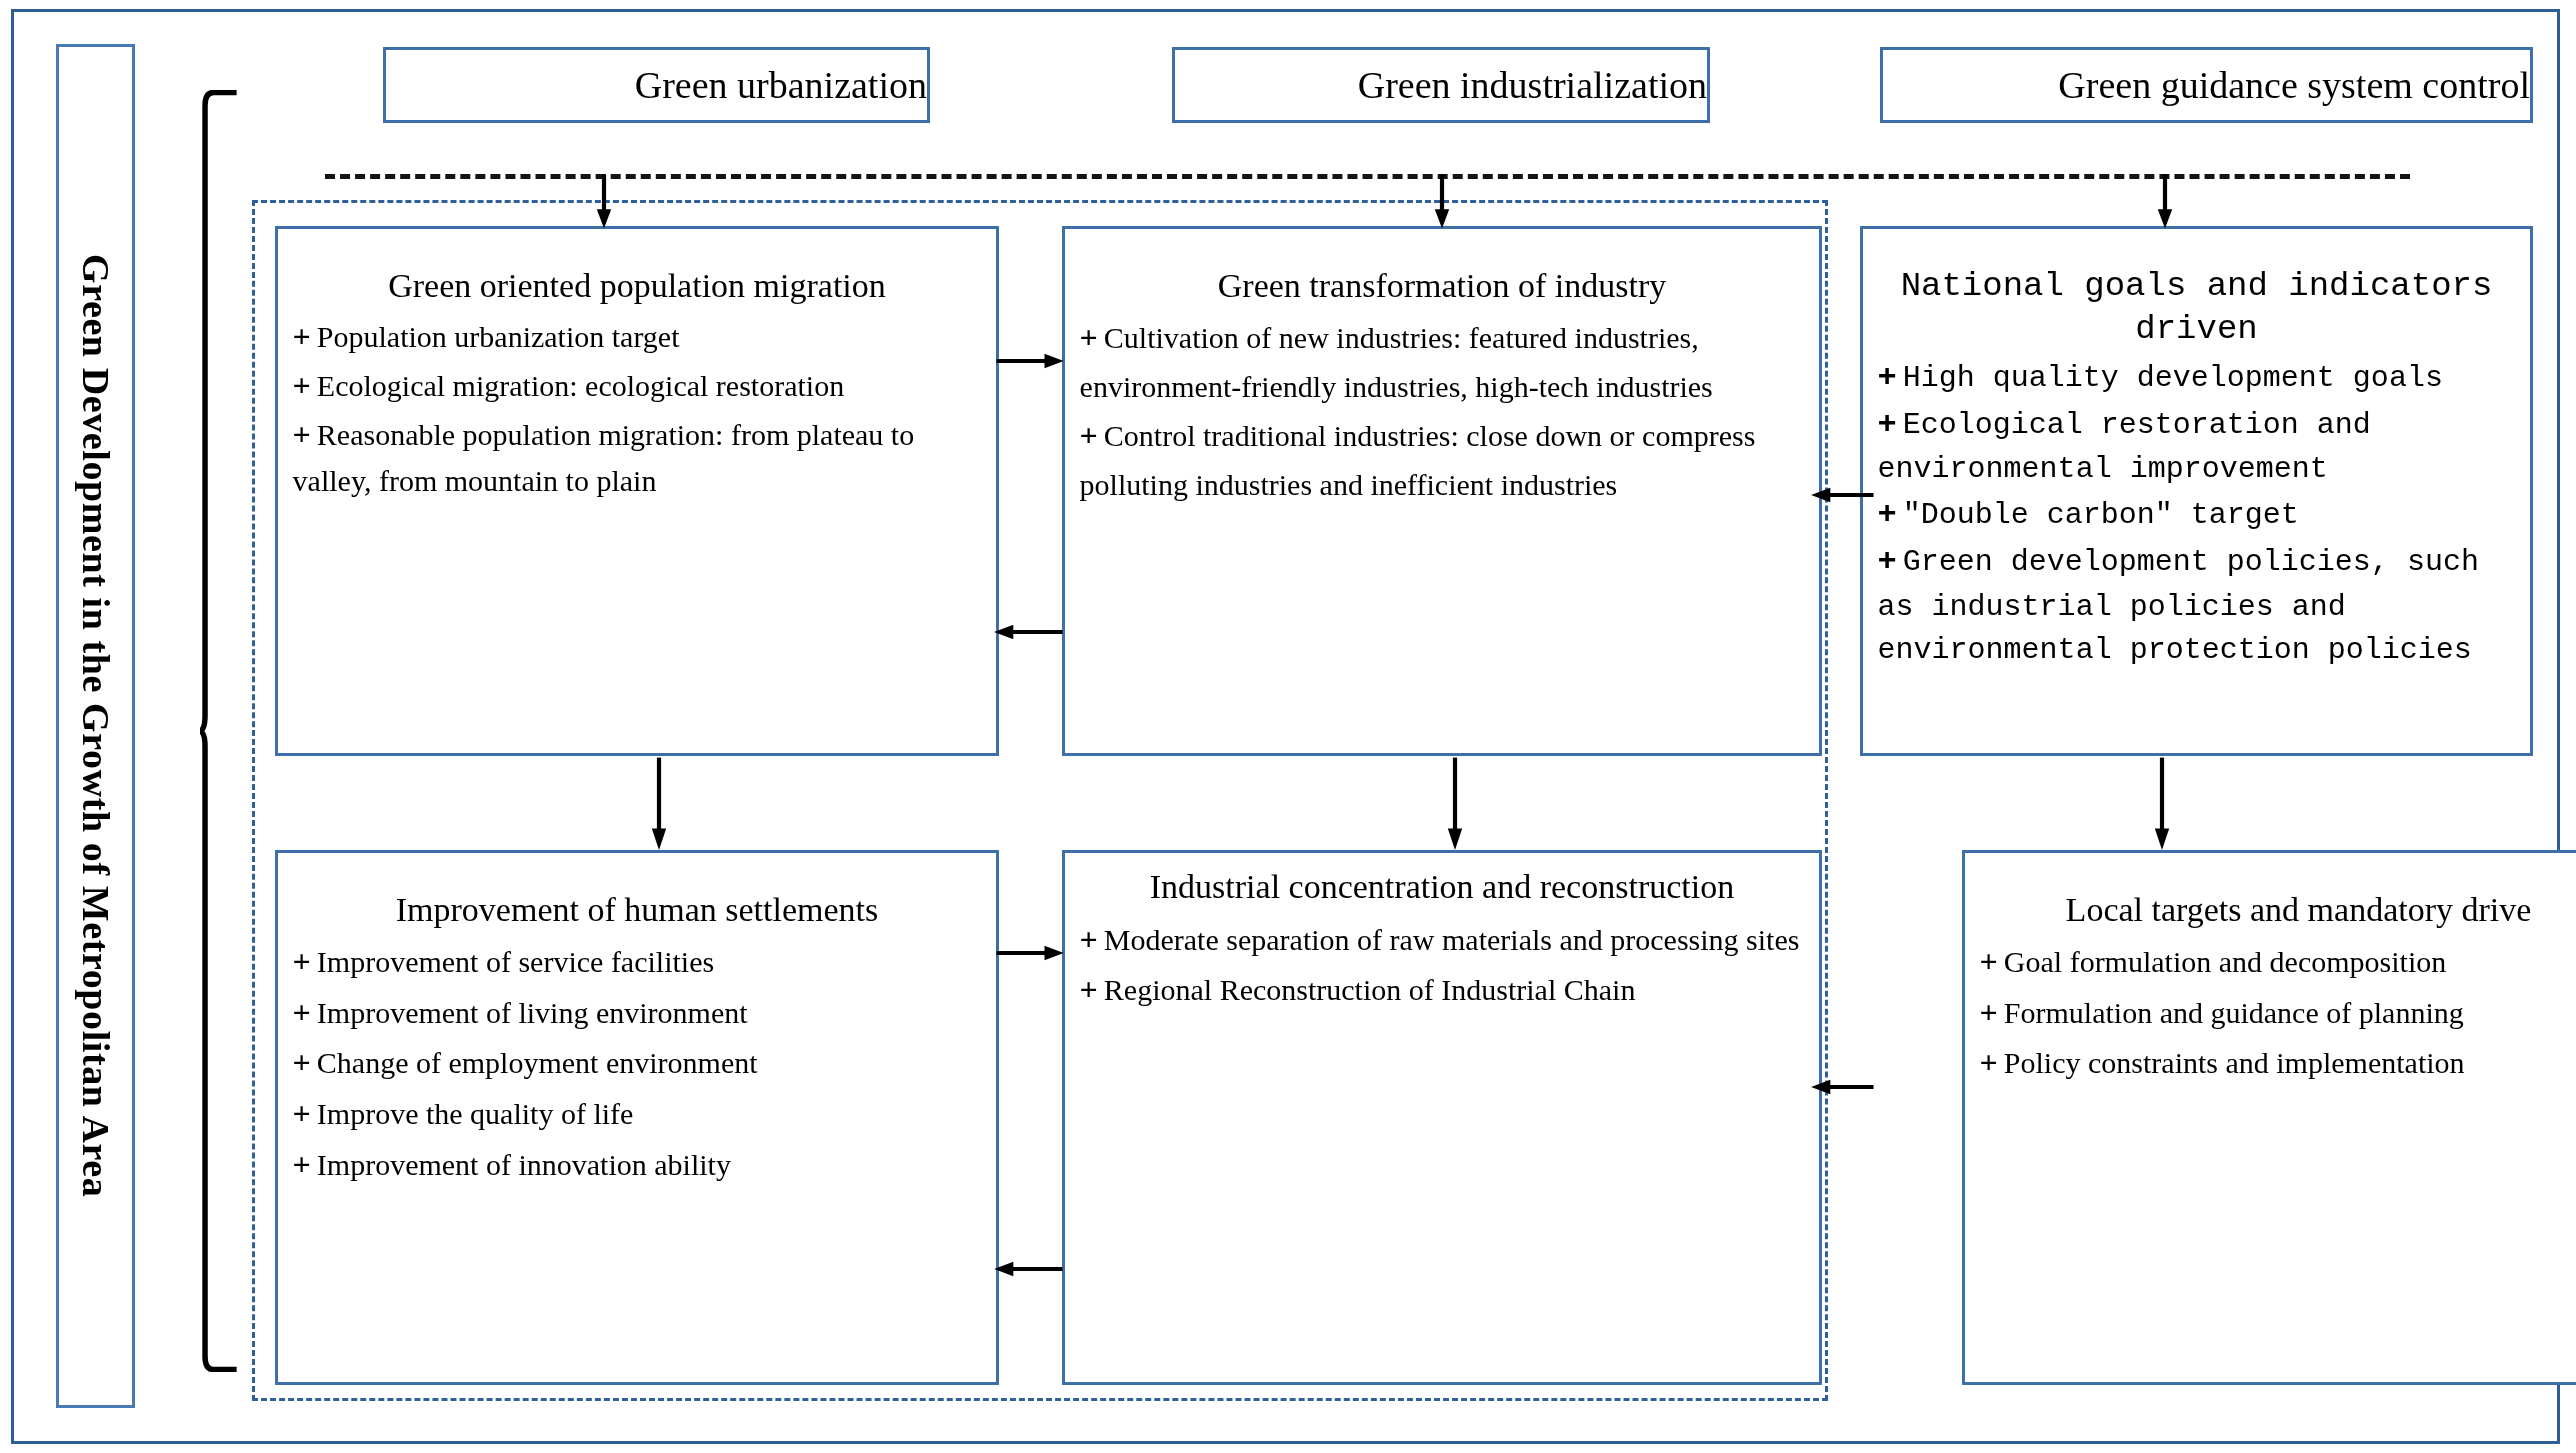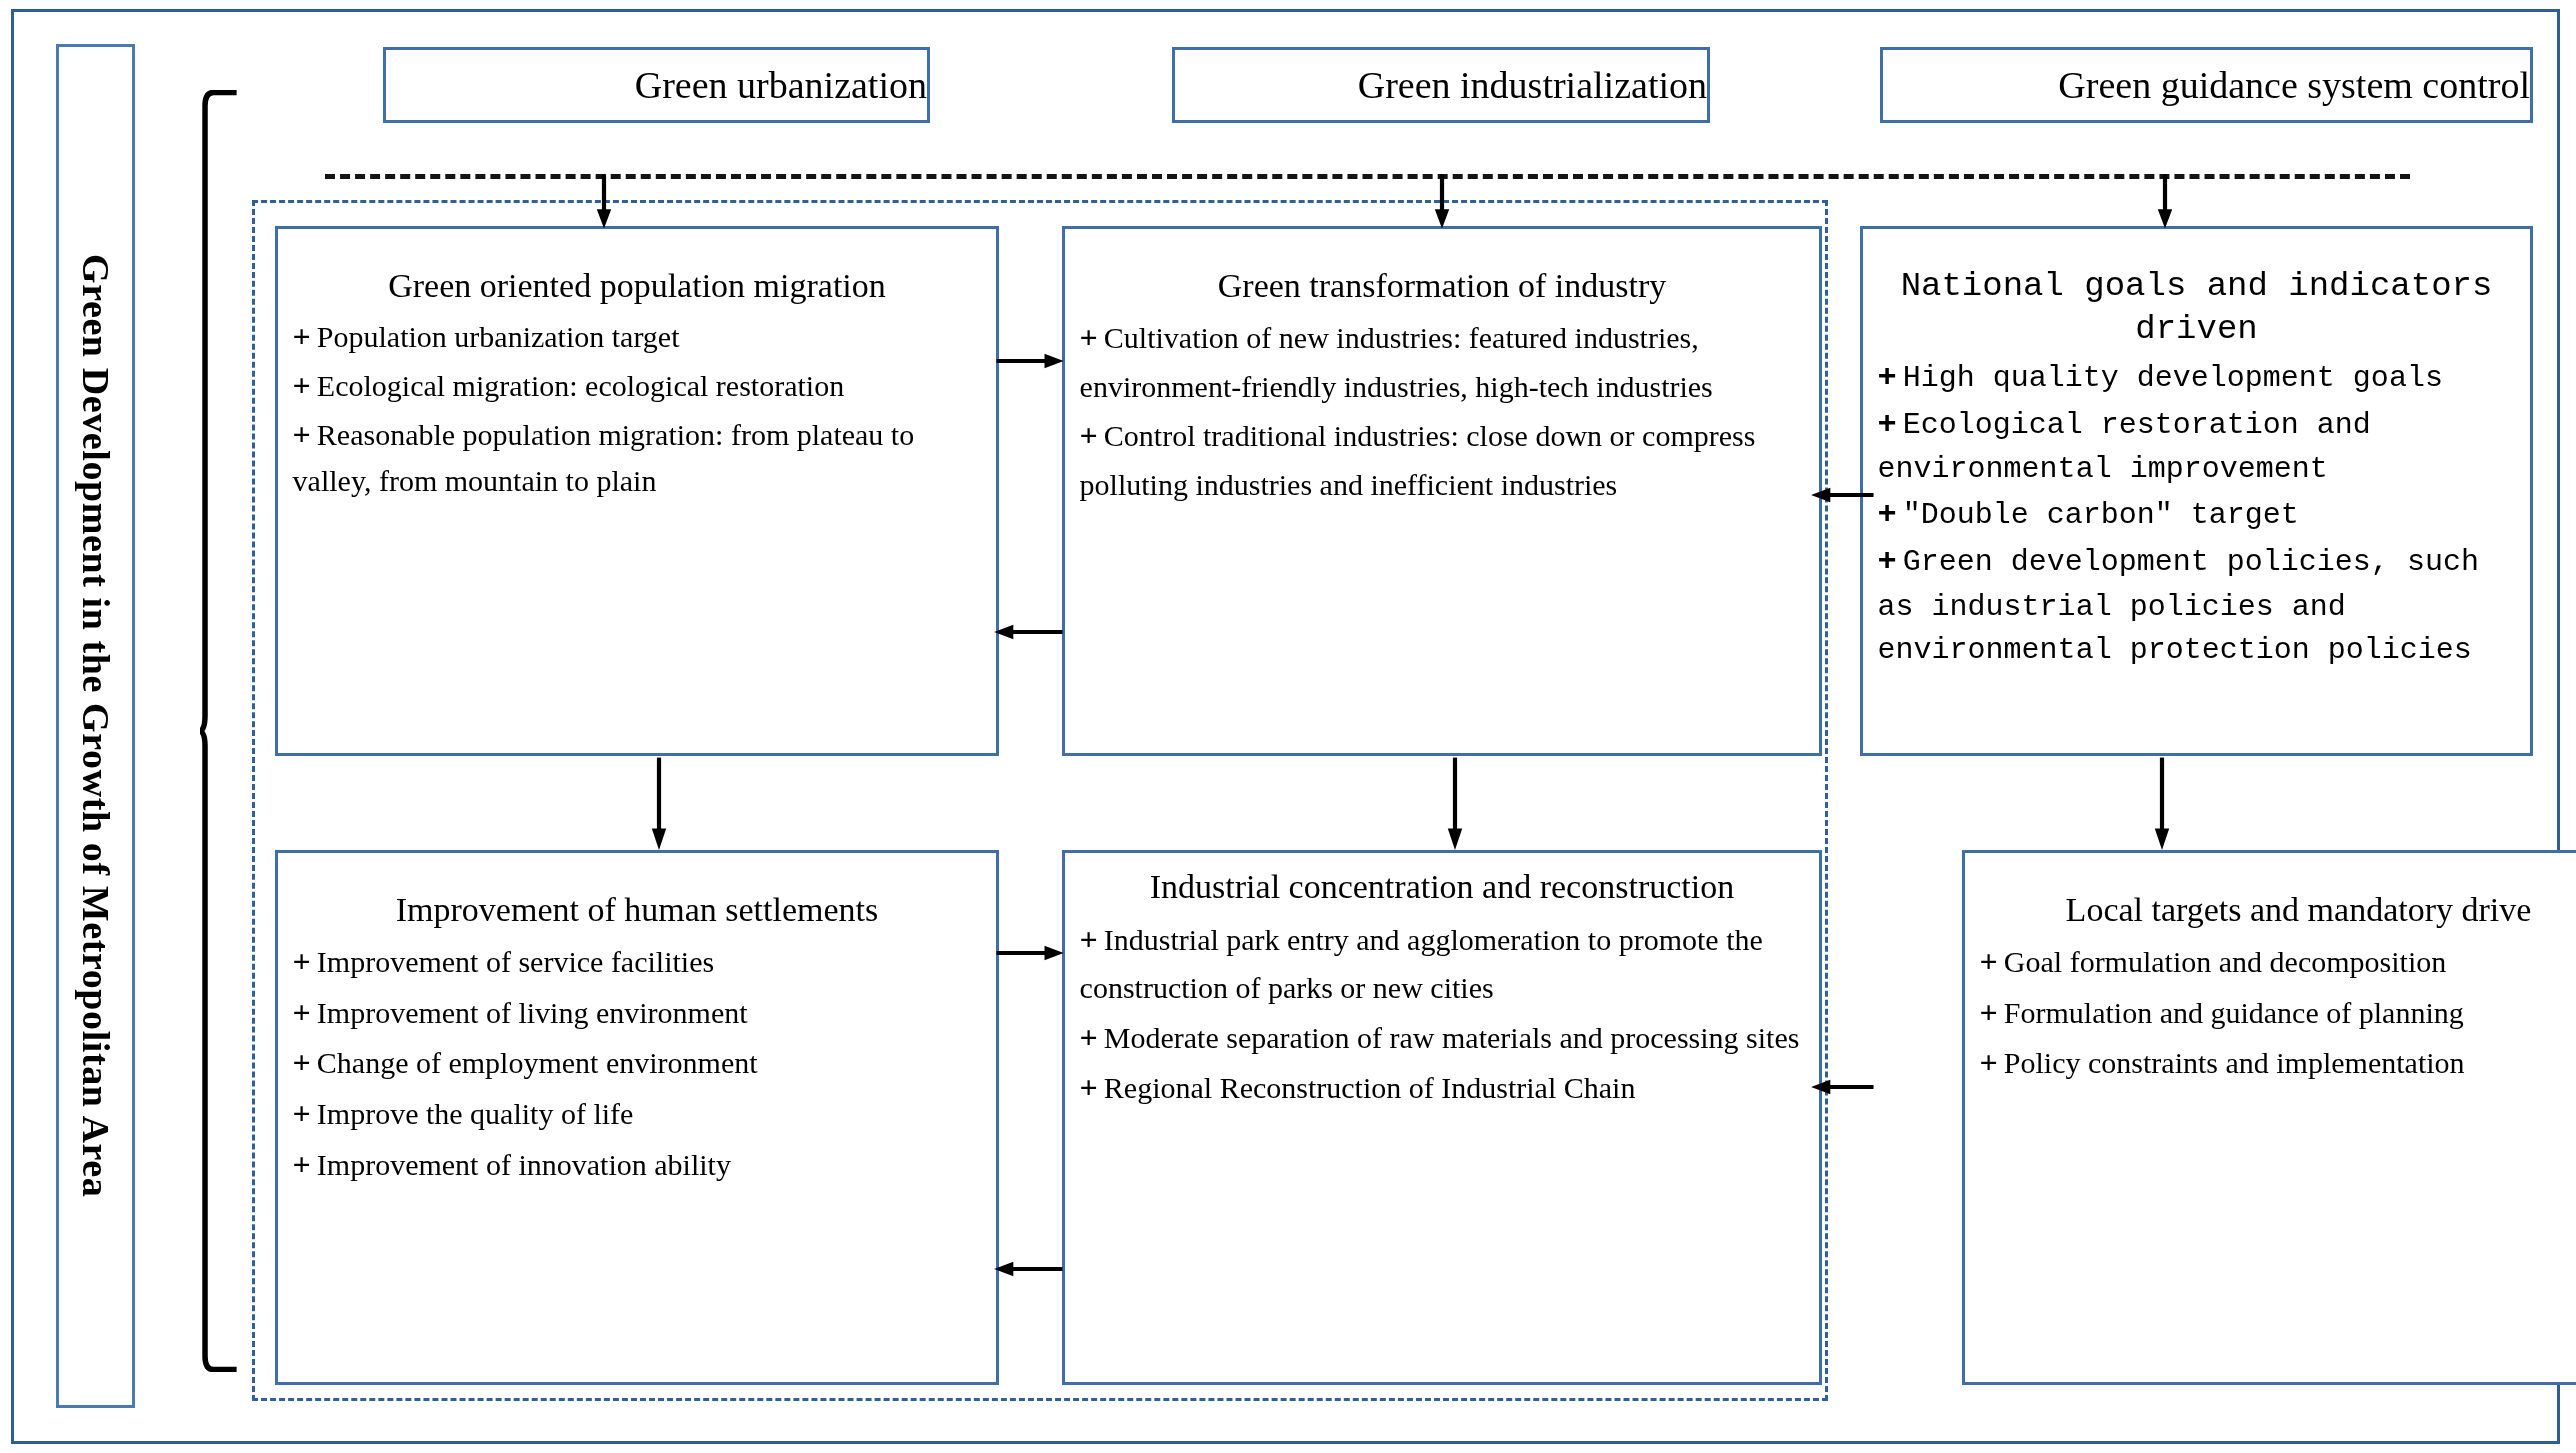--- a/index.html
+++ b/index.html
@@ -123,21 +123,20 @@
       <li><span class="plus">+</span><span>Improvement of living environment</span></li>
       <li><span class="plus">+</span><span>Change of employment environment</span></li>
       <li><span class="plus">+</span><span>Improve the quality of life</span></li>
       <li><span class="plus">+</span><span>Improvement of innovation ability</span></li>
     </ul>
   </div>
 
   <div class="cbox" id="cbox-r2c2">
     <div class="cbox-title two-line">Industrial concentration and reconstruction</div>
     <ul class="blist li-wide">
-      <li><span class="plus">+</span><span>Industrial park entry and agglomeration to promote the construction of parks or new cities</span></li>
       <li><span class="plus">+</span><span>Moderate separation of raw materials and processing sites</span></li>
       <li><span class="plus">+</span><span>Regional Reconstruction of Industrial Chain</span></li>
     </ul>
   </div>
 
   <div class="cbox" id="cbox-r2c3">
     <div class="cbox-title">Local targets and mandatory drive</div>
     <ul class="blist li-wide">
       <li><span class="plus">+</span><span>Goal formulation and decomposition</span></li>
       <li><span class="plus">+</span><span>Formulation and guidance of planning</span></li>

